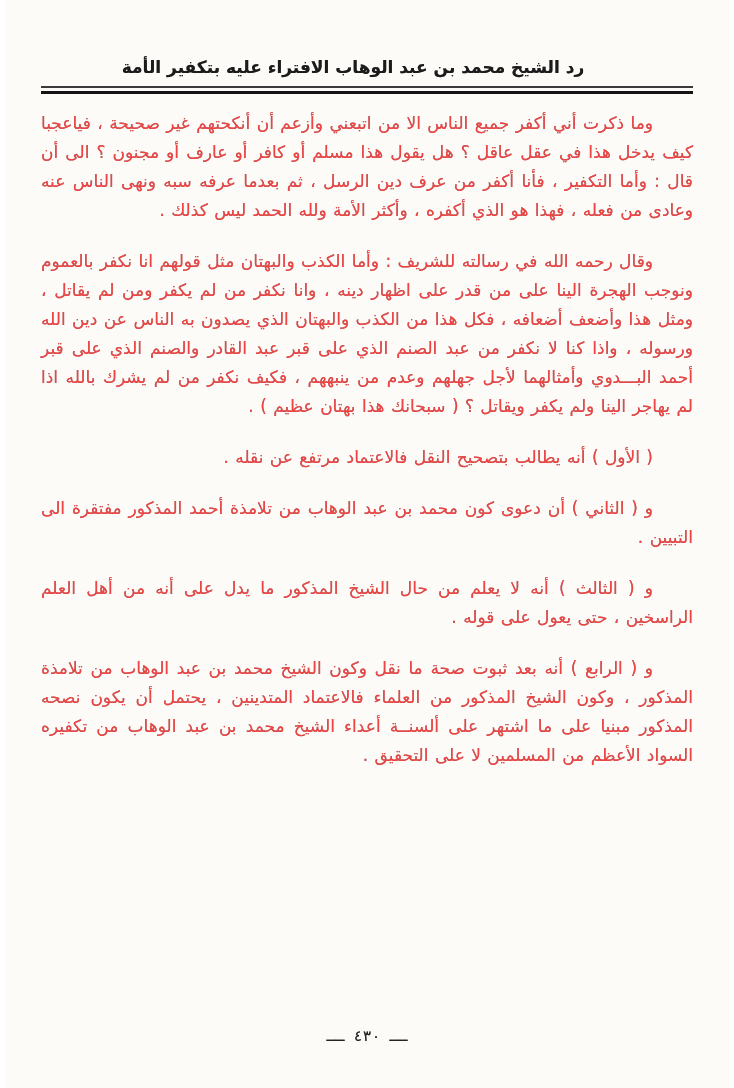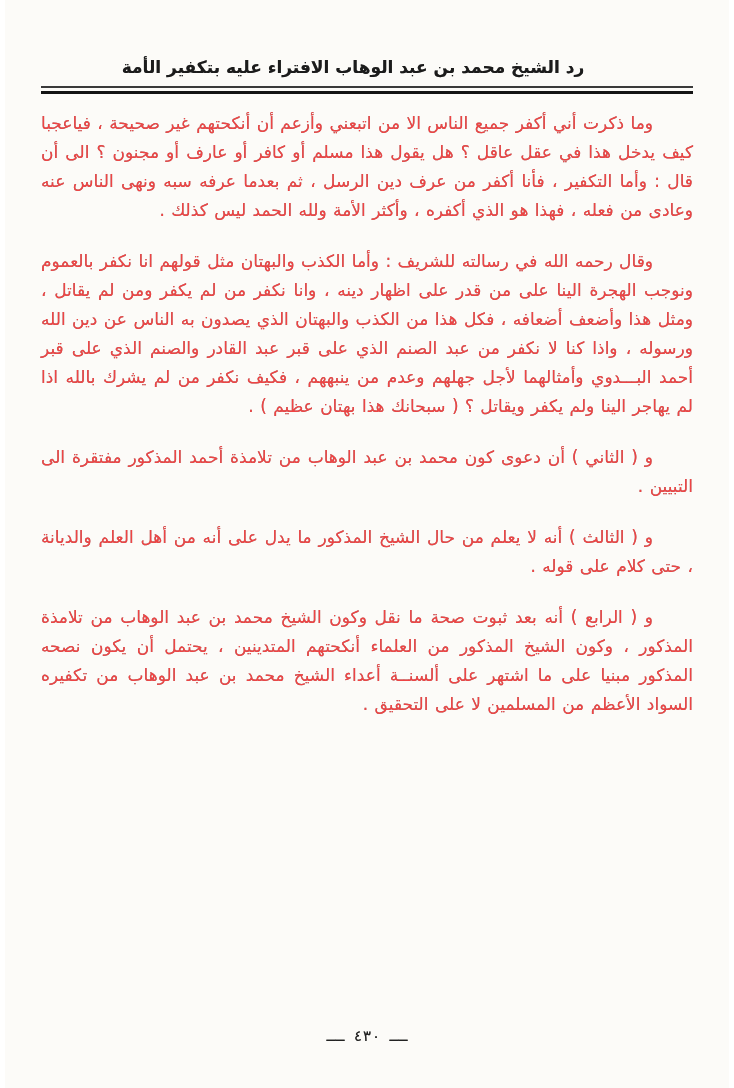--- a/index.html
+++ b/index.html
@@ -75,22 +75,23 @@
 <div class="page">
 
   <div class="page-header">
     <span class="header-title">رد الشيخ محمد بن عبد الوهاب الافتراء عليه بتكفير الأمة</span>
     <div class="header-divider"></div>
   </div>
 
   <div class="page-body">
     <p>وما ذكرت أني أكفر جميع الناس الا من اتبعني وأزعم أن أنكحتهم غير صحيحة ، فياعجبا كيف يدخل هذا في عقل عاقل ؟ هل يقول هذا مسلم أو كافر أو عارف أو مجنون ؟ الى أن قال : وأما التكفير ، فأنا أكفر من عرف دين الرسل ، ثم بعدما عرفه سبه ونهى الناس عنه وعادى من فعله ، فهذا هو الذي أكفره ، وأكثر الأمة ولله الحمد ليس كذلك .</p>
     <p>وقال رحمه الله في رسالته للشريف : وأما الكذب والبهتان مثل قولهم انا نكفر بالعموم ونوجب الهجرة الينا على من قدر على اظهار دينه ، وانا نكفر من لم يكفر ومن لم يقاتل ، ومثل هذا وأضعف أضعافه ، فكل هذا من الكذب والبهتان الذي يصدون به الناس عن دين الله ورسوله ، واذا كنا لا نكفر من عبد الصنم الذي على قبر عبد القادر والصنم الذي على قبر أحمد البـــدوي وأمثالهما لأجل جهلهم وعدم من ينبههم ، فكيف نكفر من لم يشرك بالله اذا لم يهاجر الينا ولم يكفر ويقاتل ؟ ( سبحانك هذا بهتان عظيم ) .</p>
+    <p>( الأول ) أنه يطالب بتصحيح النقل فالاعتماد مرتفع عن نقله .</p>
     <p>و ( الثاني ) أن دعوى كون محمد بن عبد الوهاب من تلامذة أحمد المذكور مفتقرة الى التبيين .</p>
-    <p>و ( الثالث ) أنه لا يعلم من حال الشيخ المذكور ما يدل على أنه من أهل العلم والديانة ، حتى كلام على قوله .</p>
-    <p>و ( الرابع ) أنه بعد ثبوت صحة ما نقل وكون الشيخ محمد بن عبد الوهاب من تلامذة المذكور ، وكون الشيخ المذكور من العلماء أنكحتهم المتدينين ، يحتمل أن يكون نصحه المذكور مبنيا على ما اشتهر على ألسنــة أعداء الشيخ محمد بن عبد الوهاب من تكفيره السواد الأعظم من المسلمين لا على التحقيق .</p>
+    <p>و ( الثالث ) أنه لا يعلم من حال الشيخ المذكور ما يدل على أنه من أهل العلم الراسخين ، حتى يعول على قوله .</p>
+    <p>و ( الرابع ) أنه بعد ثبوت صحة ما نقل وكون الشيخ محمد بن عبد الوهاب من تلامذة المذكور ، وكون الشيخ المذكور من العلماء فالاعتماد المتدينين ، يحتمل أن يكون نصحه المذكور مبنيا على ما اشتهر على ألسنــة أعداء الشيخ محمد بن عبد الوهاب من تكفيره السواد الأعظم من المسلمين لا على التحقيق .</p>
   </div>
 
   <div class="page-footer">
     <span class="page-number">ــ ٤٣٠ ــ</span>
   </div>
 
 </div>
 
 </body></html>

